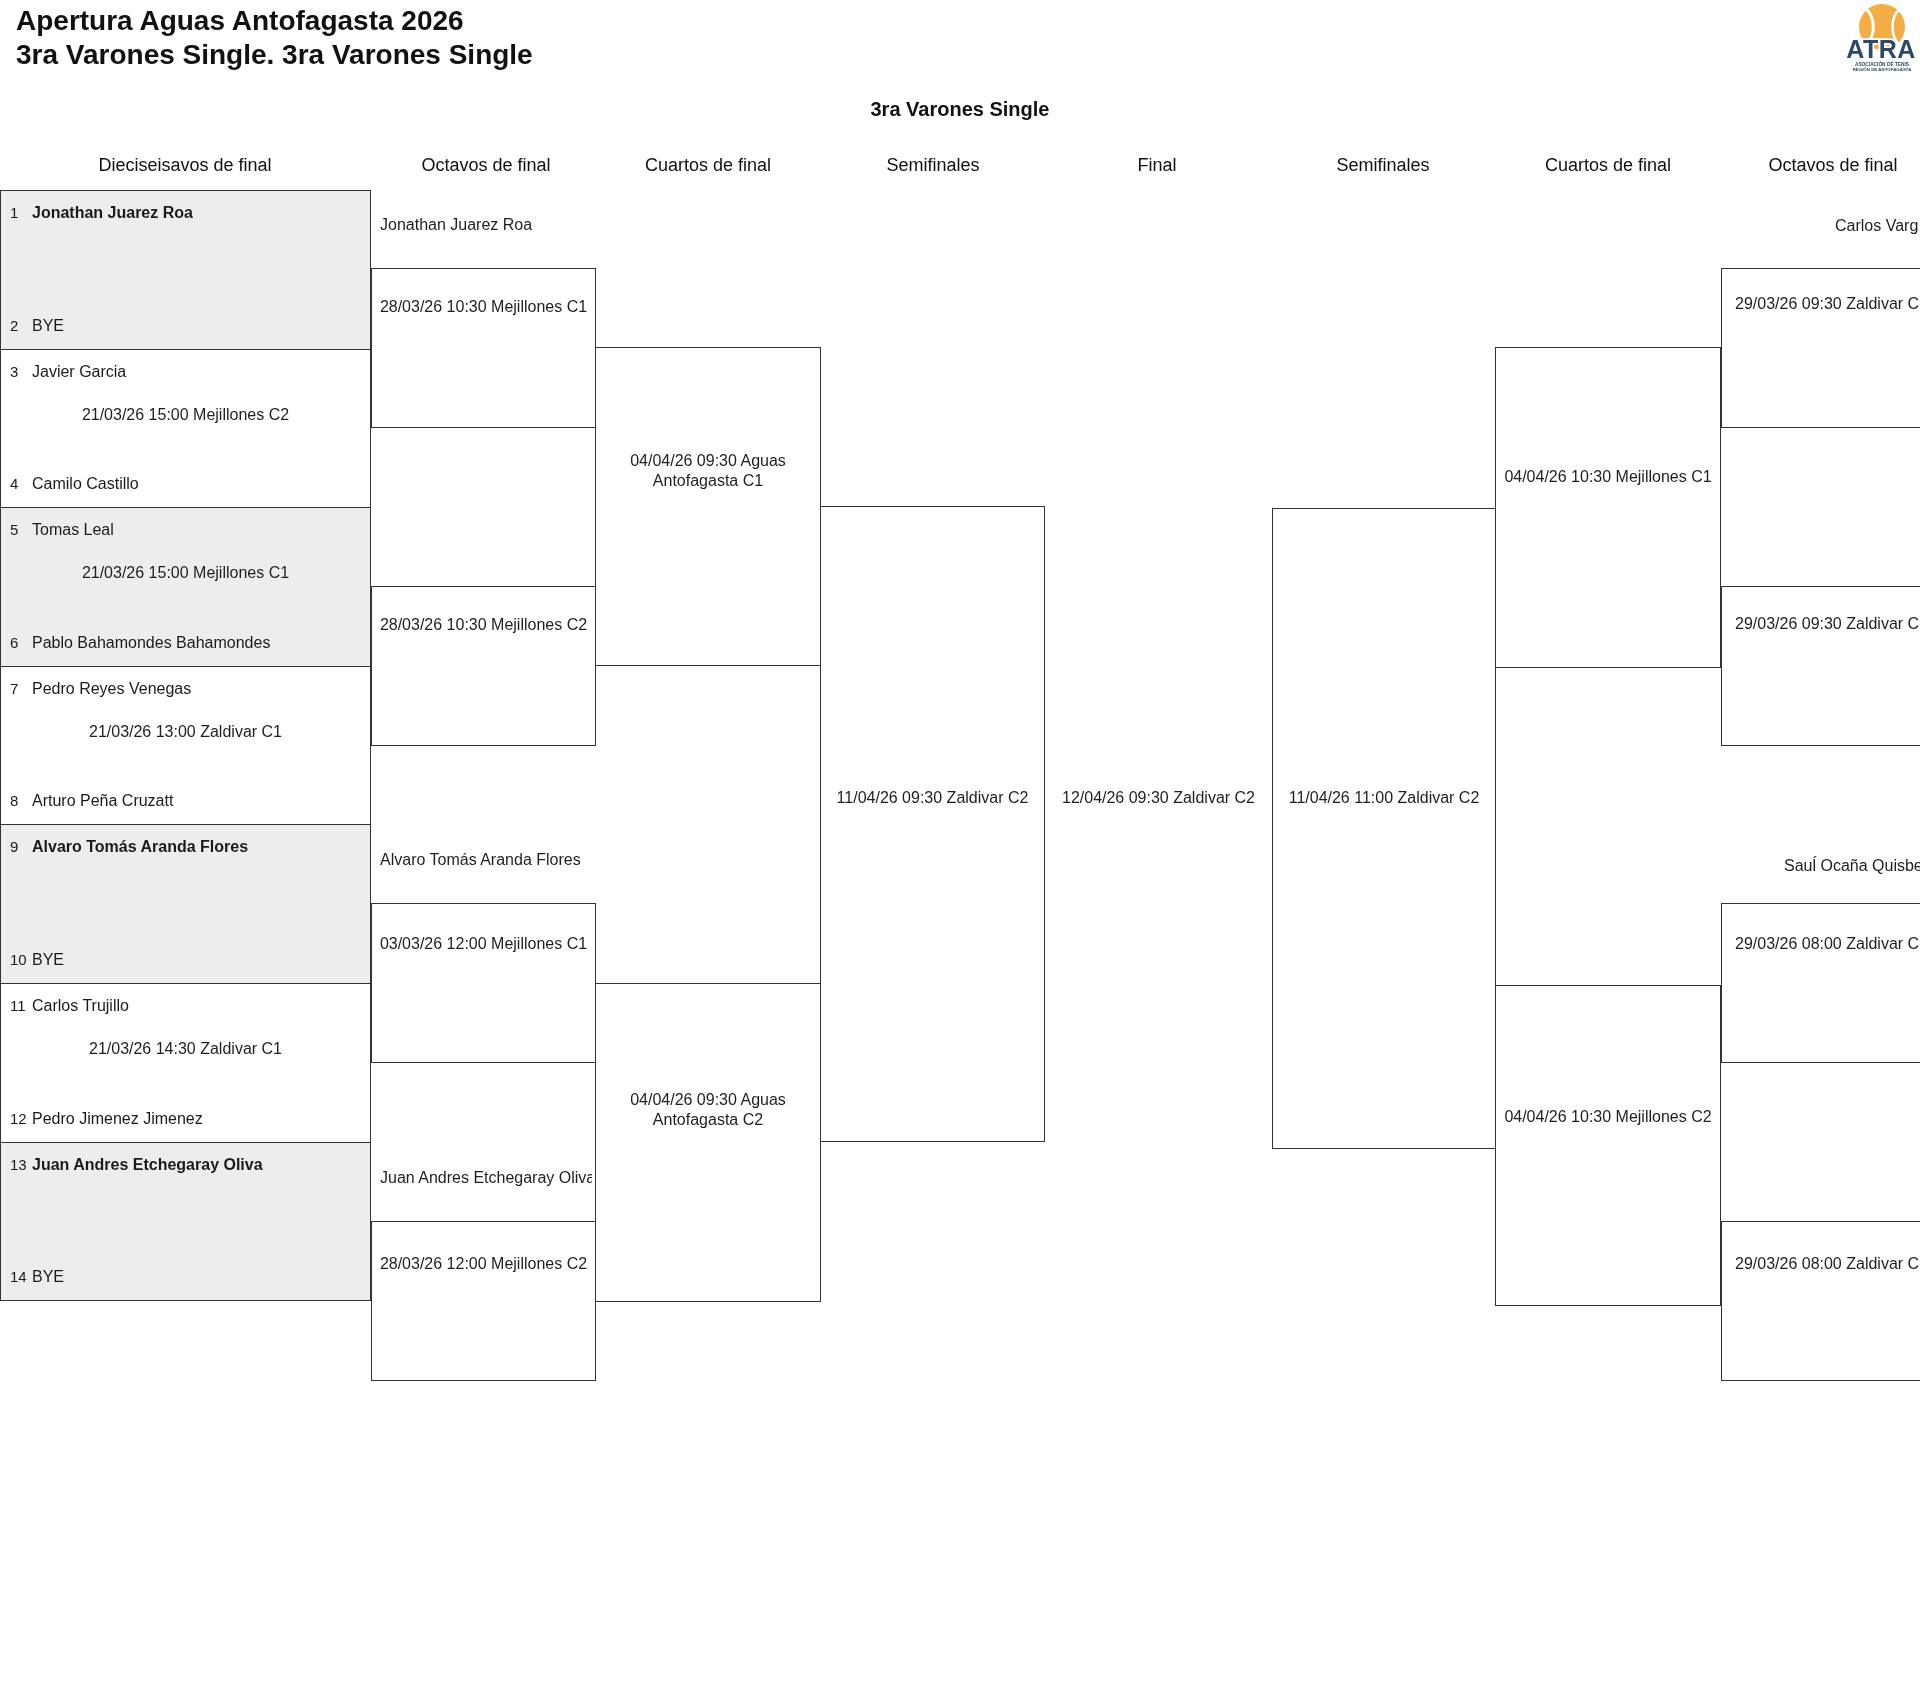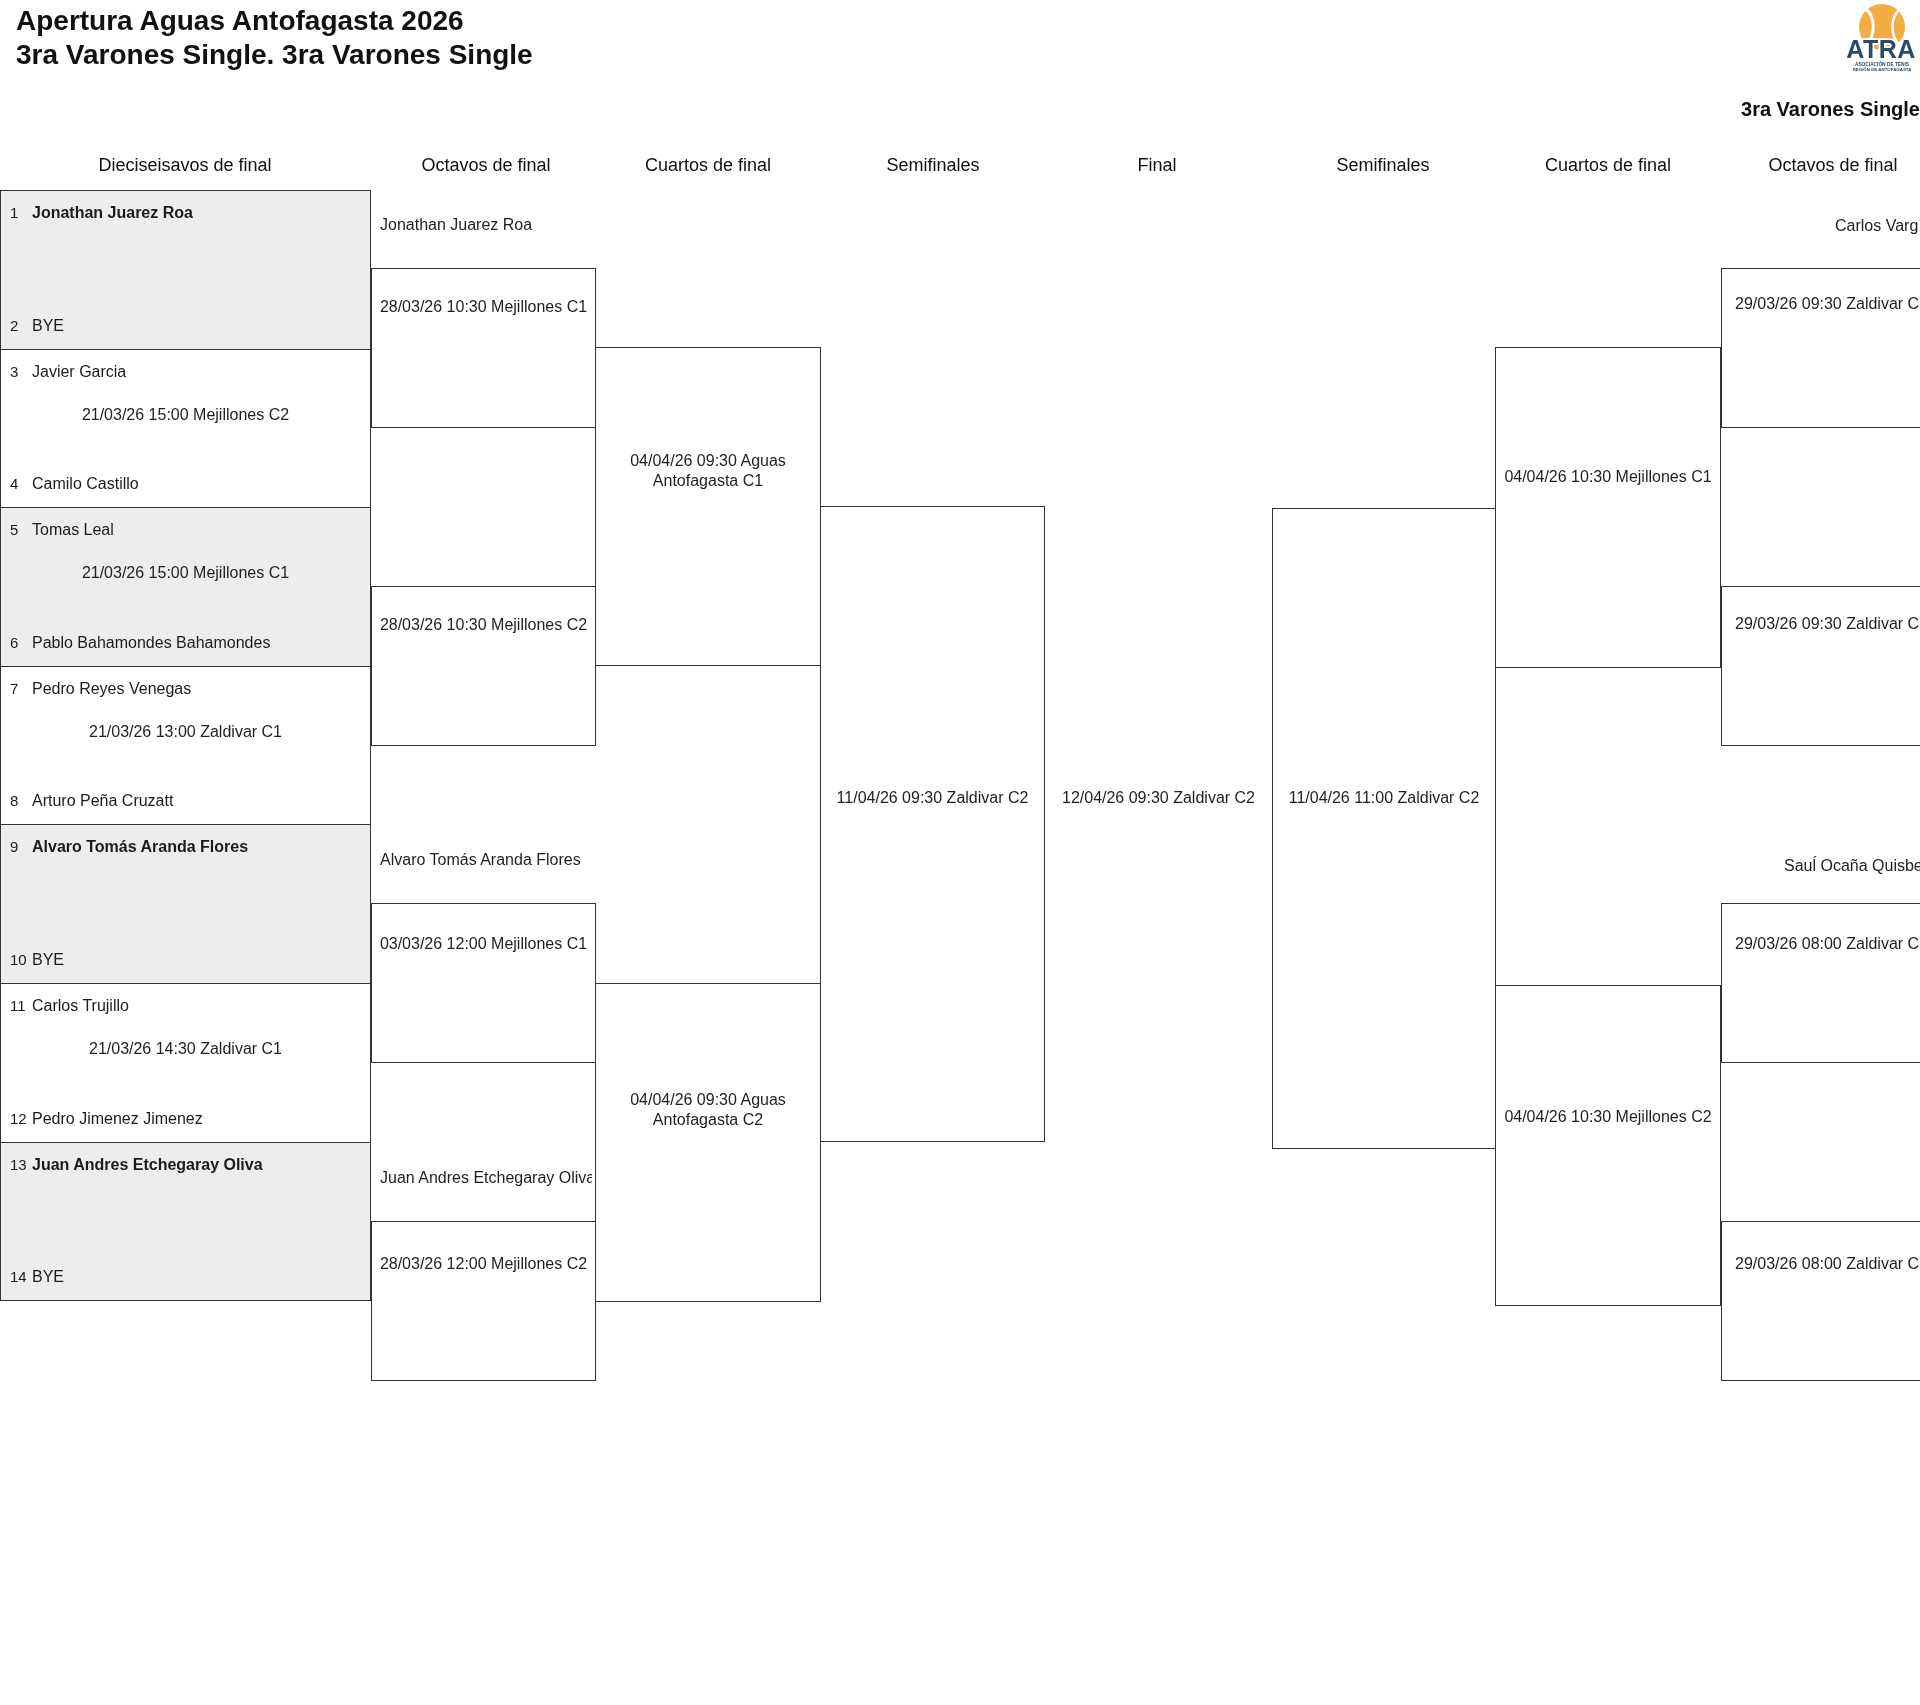--- a/index.html
+++ b/index.html
@@ -1,20 +1,20 @@
 <!DOCTYPE html>
 <html><head>
 <meta charset="utf-8">
 <style>
   html,body{margin:0;padding:0;background:#ffffff;}
   body{font-family:"Liberation Sans", sans-serif;color:#1b1b1b;}
   #page{position:relative;width:1920px;height:1705px;overflow:hidden;background:#ffffff;}
 
   .title{position:absolute;left:16px;top:4px;font-size:28px;line-height:34px;font-weight:700;color:#111;}
-  .subtitle{position:absolute;left:0;top:98px;width:1920px;text-align:right;font-size:20px;font-weight:700;color:#111;}
+  .subtitle{position:absolute;left:0;top:98px;width:1920px;text-align:center;font-size:20px;font-weight:700;color:#111;}
   .rhdr{position:absolute;top:155px;width:226px;text-align:center;font-size:18px;font-weight:400;color:#111;white-space:nowrap;}
 
   .box{position:absolute;border:1px solid #333;box-sizing:border-box;background:transparent;}
   .r1box{position:absolute;left:0;width:371px;border:1px solid #333;box-sizing:border-box;background:#ffffff;}
   .r1box.shaded{background:#ededed;}
   .prow{position:absolute;left:9px;right:3px;display:flex;align-items:baseline;overflow:hidden;white-space:nowrap;}
   .prow.toprow{top:13px;}
   .prow.botrow{bottom:14px;}
   .seed{flex:0 0 22px;font-size:15px;color:#1b1b1b;}
   .pname{font-size:16px;color:#1b1b1b;}

